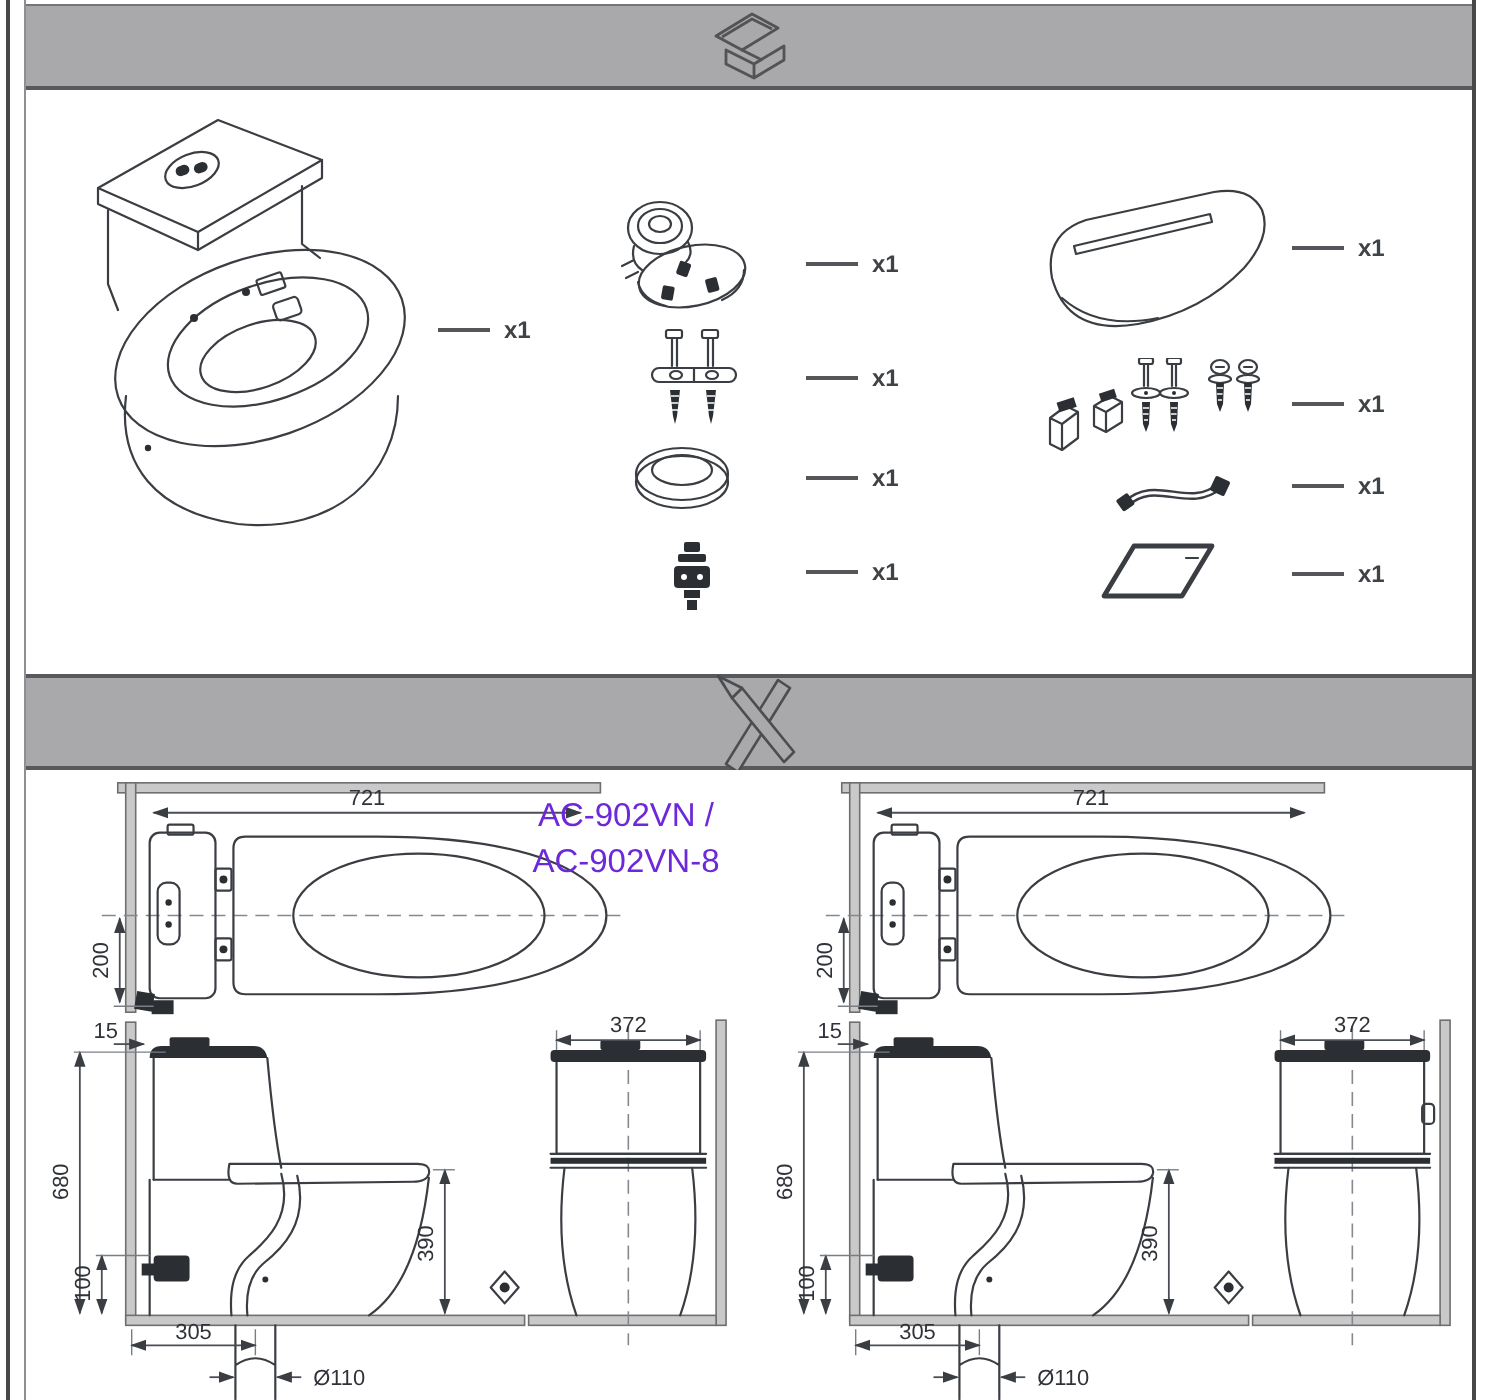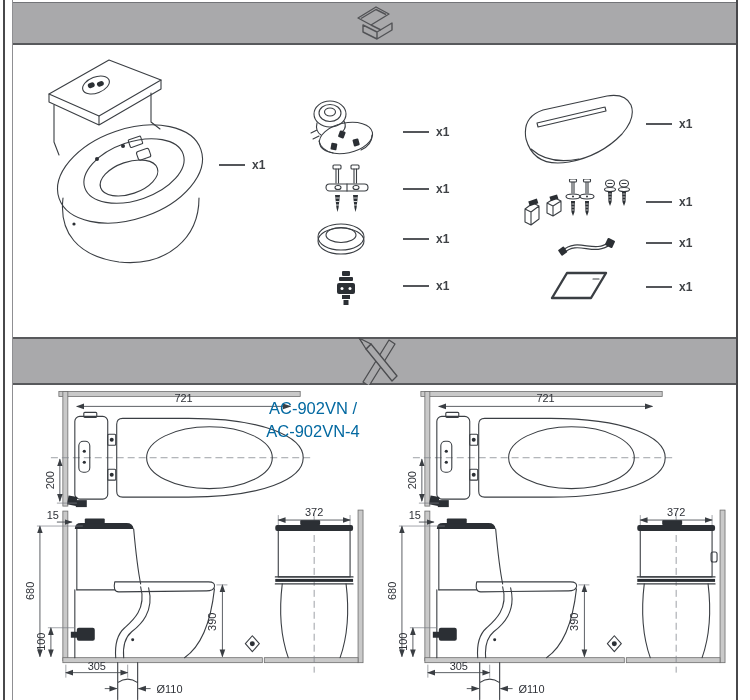--- a/index.html
+++ b/index.html
@@ -17,21 +17,21 @@
   .parts{position:relative;height:292px;background:#fff;}
   .parts svg{position:absolute;}
   .qty{position:absolute;display:flex;align-items:center;gap:7px;color:#3f4246;
        font-size:12px;font-weight:bold;line-height:18px;}
   .qty .dash{width:26px;height:0;border-top:2px solid #54565a;}
   .bottom{position:relative;height:315px;display:flex;background:#fff;}
   .panel{position:relative;width:362px;height:315px;}
   .panel.rightp{flex:1;}
   .vsep{width:2px;background:#55565a;height:315px;}
   .model-label{position:absolute;left:235px;top:12px;width:130px;text-align:center;
-       font-size:16.5px;line-height:23px;color:#0369a1;}
+       font-size:16.5px;line-height:23px;color:#6d28d9;}
   .panel.rightp .model-label{left:230px;}
   
   .ln{fill:none;stroke:#3a3e43;stroke-width:1.1;stroke-linejoin:round;stroke-linecap:round;}
   .lnth{fill:none;stroke:#3a3e43;stroke-width:2.4;stroke-linejoin:round;}
   .fillc{fill:#2b2f34;stroke:none;}
   .wall{fill:#c9c9c9;stroke:#6e6e6e;stroke-width:0.8;}
   .dim{stroke:#4a4e54;stroke-width:0.9;fill:none;}
   .ext{stroke:#7a7e84;stroke-width:0.7;fill:none;}
   .cl{stroke:#85898f;stroke-width:0.8;fill:none;stroke-dasharray:7 4;}
   svg text{font-family:"Liberation Sans","DejaVu Sans",sans-serif;font-size:11px;
@@ -296,21 +296,21 @@
             <polygon class="ln" points="240,251 247,259 240,267 233,259" fill="#fff"></polygon>
             <circle class="fillc" cx="240" cy="259" r="2.5"></circle>
             <path class="ext" d="M266,130 V140 M338,130 V140"></path>
             <path class="dim" d="M266,135 H338" marker-start="url(#ah-left)" marker-end="url(#ah-left)"></path>
             <text x="302" y="131">372</text>
           </g>
         </g>
       </svg>
       <div class="model-label">
         <div>AC-902VN /</div>
-        <div>AC-902VN-4</div>
+        <div>AC-902VN-8</div>
       </div>
     </div>
 
     <div class="vsep"></div>
 
     <div class="panel rightp">
       <svg width="362" height="315" viewBox="0 0 363 315">
         <g id="drawing-right">
           <defs>
             <marker id="ah-right" viewBox="0 0 10 10" refX="9" refY="5" markerWidth="9" markerHeight="9" orient="auto-start-reverse">

